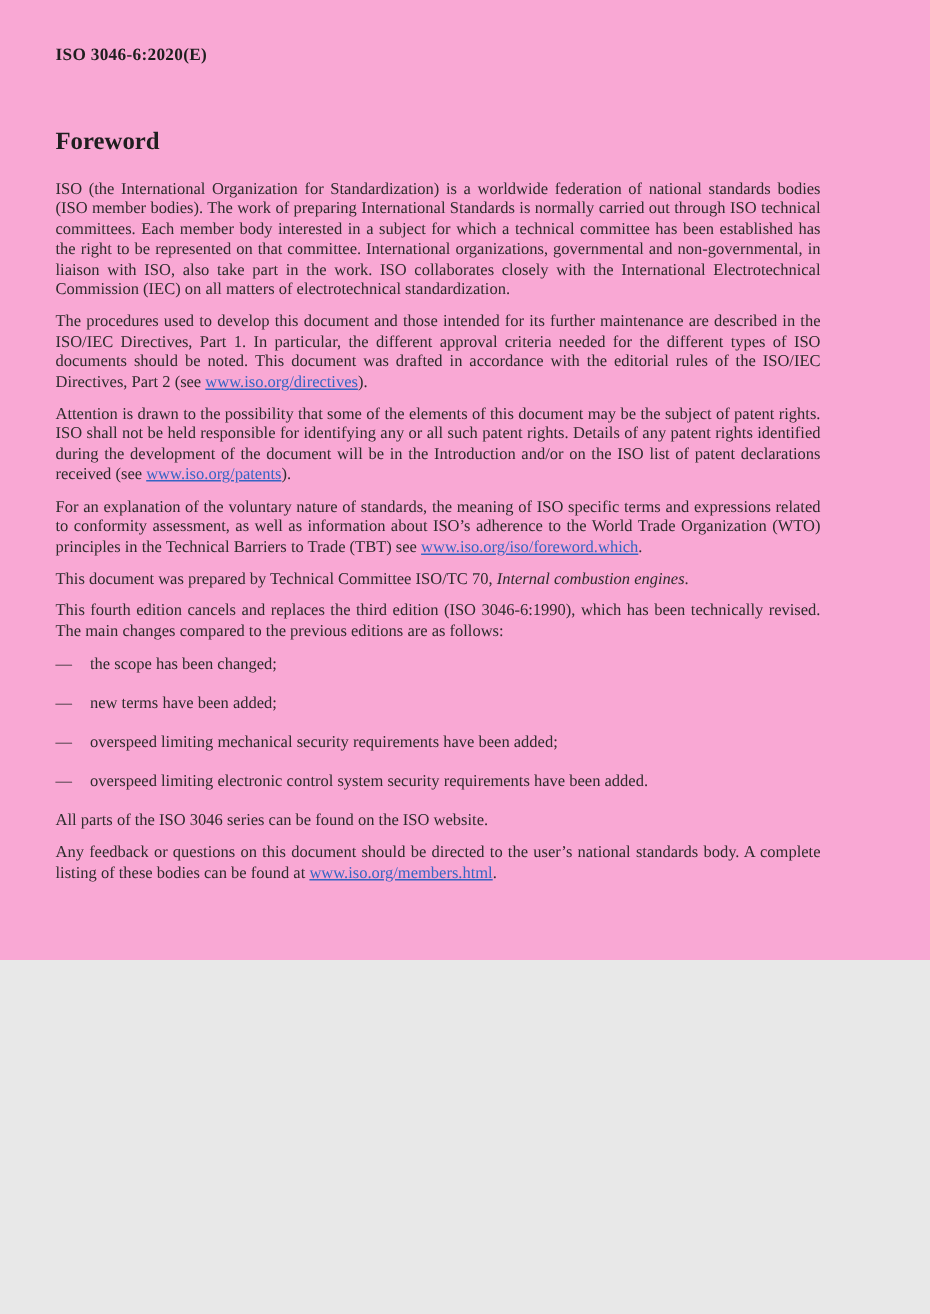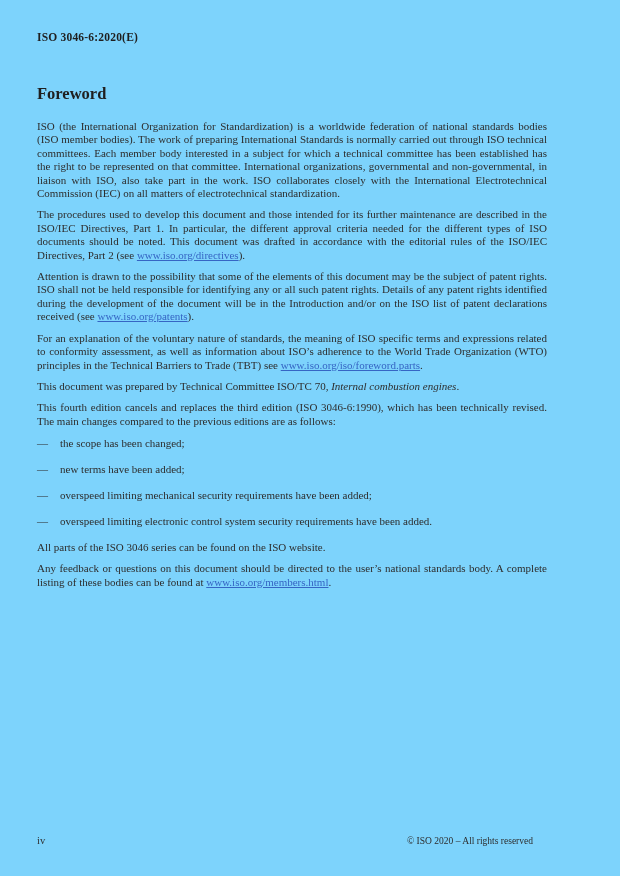--- a/index.html
+++ b/index.html
@@ -1,21 +1,21 @@
 <!DOCTYPE html>
 <html><head>
 <meta charset="utf-8">
 <style>
   * { margin: 0; padding: 0; box-sizing: border-box; }
   html, body { background: #e8e8e8; }
   .page {
     position: relative;
     width: 620px;
-    height: 876px;
-    background: #7dd3fc;
+    height: 640px;
+    background: #f9a8d4;
     font-family: "Liberation Serif", "DejaVu Serif", serif;
     color: #262626;
     overflow: hidden;
     margin: 0 auto;
   }
   .doc-code {
     position: absolute;
     top: 31px;
     left: 37px;
     font-size: 11.5px;
@@ -84,21 +84,21 @@
 
   <div class="body-text">
 
     <div class="para">ISO (the International Organization for Standardization) is a worldwide federation of national standards bodies (ISO member bodies). The work of preparing International Standards is normally carried out through ISO technical committees. Each member body interested in a subject for which a technical committee has been established has the right to be represented on that committee. International organizations, governmental and non-governmental, in liaison with ISO, also take part in the work. ISO collaborates closely with the International Electrotechnical Commission (IEC) on all matters of electrotechnical standardization.</div>
 
     <div class="para"><span>The procedures used to develop this document and those intended for its further maintenance are described in the ISO/IEC Directives, Part 1. In particular, the different approval criteria needed for the different types of ISO documents should be noted. This document was drafted in accordance with the editorial rules of the ISO/IEC Directives, Part 2 (see </span><span class="link">www.iso.org/directives</span><span>).</span></div>
 
     <div class="para"><span>Attention is drawn to the possibility that some of the elements of this document may be the subject of patent rights. ISO shall not be held responsible for identifying any or all such patent rights. Details of any patent rights identified during the development of the document will be in the Introduction and/or on the ISO list of patent declarations received (see </span><span class="link">www.iso.org/patents</span><span>).</span></div>
 
 
-    <div class="para"><span>For an explanation of the voluntary nature of standards, the meaning of ISO specific terms and expressions related to conformity assessment, as well as information about ISO’s adherence to the World Trade Organization (WTO) principles in the Technical Barriers to Trade (TBT) see </span><span class="link">www.iso.org/iso/foreword.parts</span><span>.</span></div>
+    <div class="para"><span>For an explanation of the voluntary nature of standards, the meaning of ISO specific terms and expressions related to conformity assessment, as well as information about ISO’s adherence to the World Trade Organization (WTO) principles in the Technical Barriers to Trade (TBT) see </span><span class="link">www.iso.org/iso/foreword.which</span><span>.</span></div>
 
     <div class="para"><span>This document was prepared by Technical Committee ISO/TC 70, </span><span class="italic">Internal combustion engines</span><span>.</span></div>
 
     <div class="para para-list-intro">This fourth edition cancels and replaces the third edition (ISO 3046-6:1990), which has been technically revised. The main changes compared to the previous editions are as follows:</div>
 
     <div class="li"><span class="dash">—</span><span>the scope has been changed;</span></div>
 
     <div class="li"><span class="dash">—</span><span>new terms have been added;</span></div>
 
     <div class="li"><span class="dash">—</span><span>overspeed limiting mechanical security requirements have been added;</span></div>

